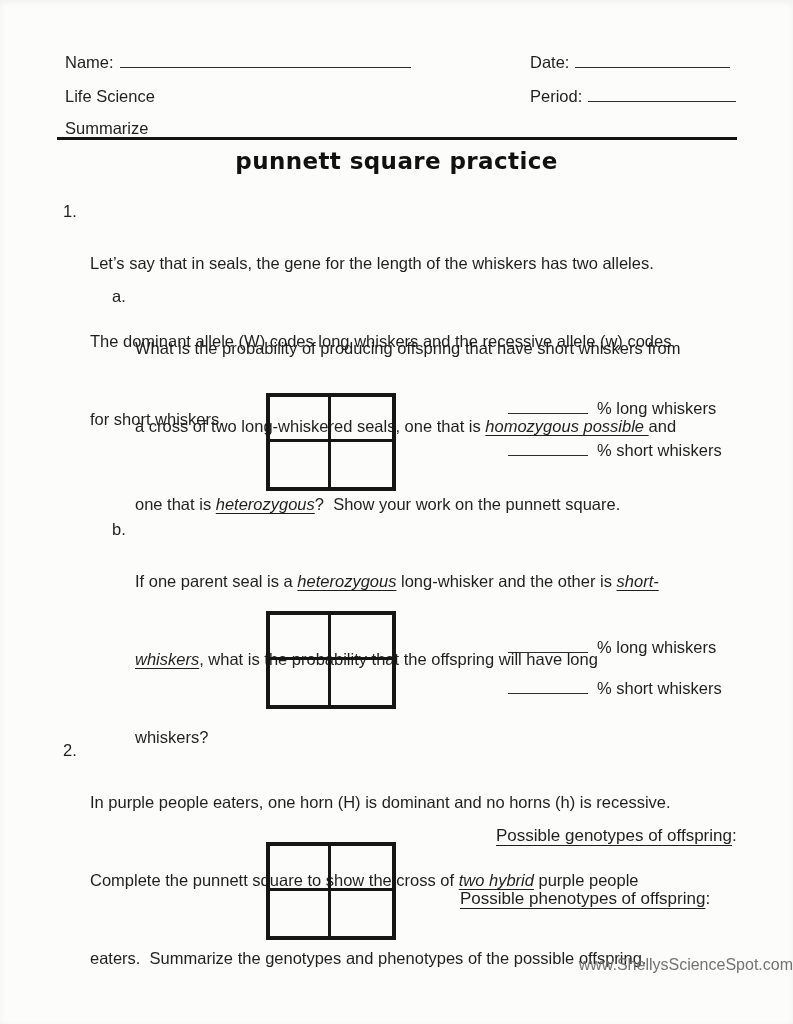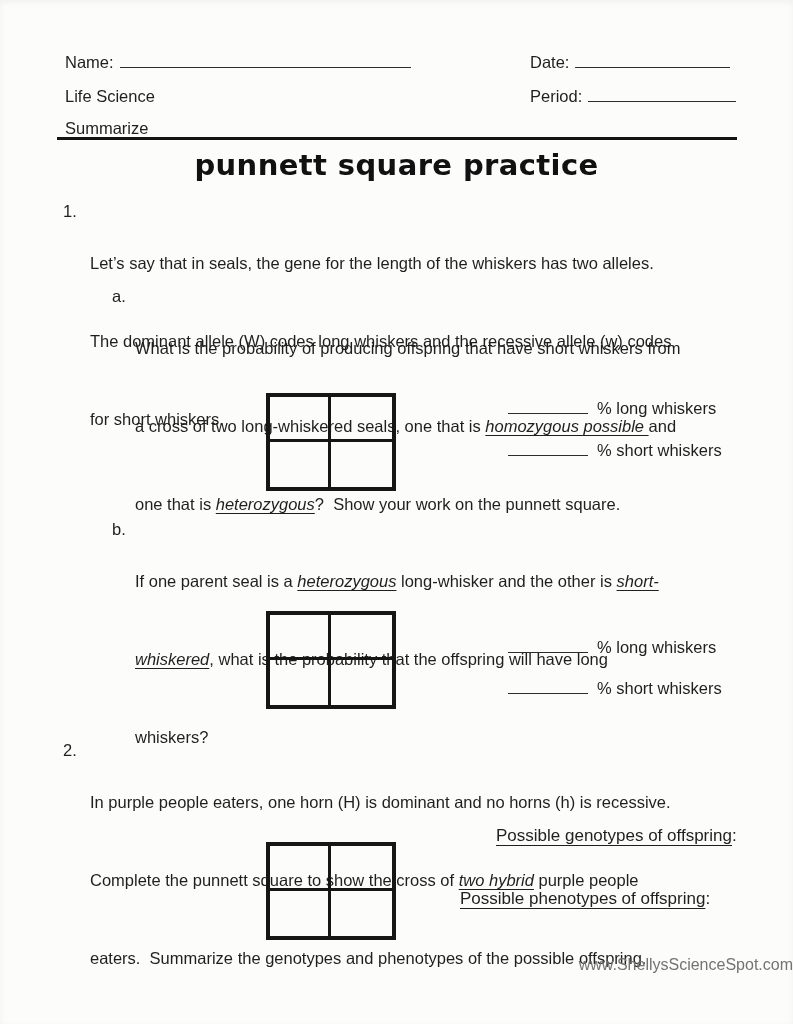--- a/index.html
+++ b/index.html
@@ -20,21 +20,21 @@
   .hdr { font-size: 16.5px; display: flex; align-items: baseline; gap: 6px; line-height: 20px; }
   .blank { display: inline-block; border-bottom: 1.7px solid #2d2d2d; height: 15px; }
   .rule { background: #141414; }
 
   
   .title {
     left: 0; top: 148px; width: 100%;
     text-align: center;
     font-family: "DejaVu Sans", sans-serif;
     font-weight: bold;
-    font-size: 29px;
+    font-size: 23px;
     letter-spacing: 0.4px;
     color: #111;
   }
 
   
   .q { display: flex; font-size: 16.5px; }
   .q .marker { line-height: 26px; flex: 0 0 auto; }
   .q .text { line-height: 26px; white-space: pre-wrap; }
   .q .ln { min-height: 26px; }
   em {
@@ -130,21 +130,21 @@
   </div>
   <div class="abs pctline" style="left:508px; top:439px;">
     <span class="blank pct-blank"></span>
     <span>% short whiskers</span>
   </div>
 
   <div class="abs q" style="left:112px; top:516px;">
     <span class="marker" style="width:23px;">b.</span>
     <div class="text" style="width:620px;">
       <div class="ln"><span>If one parent seal is a </span><em>heterozygous</em><span> long-whisker and the other is </span><em>short-</em></div>
-      <div class="ln"><em>whiskered</em><span>, what is the probability that the offspring will have long</span></div>
+      <div class="ln"><em>whiskers</em><span>, what is the probability that the offspring will have long</span></div>
       <div class="ln"><span>whiskers?</span></div>
     </div>
   </div>
 
   <div class="abs punnett" style="left:266px; top:611px;">
     <div class="cell tl"></div>
     <div class="cell tr"></div>
     <div class="cell bl"></div>
     <div class="cell br"></div>
   </div>

